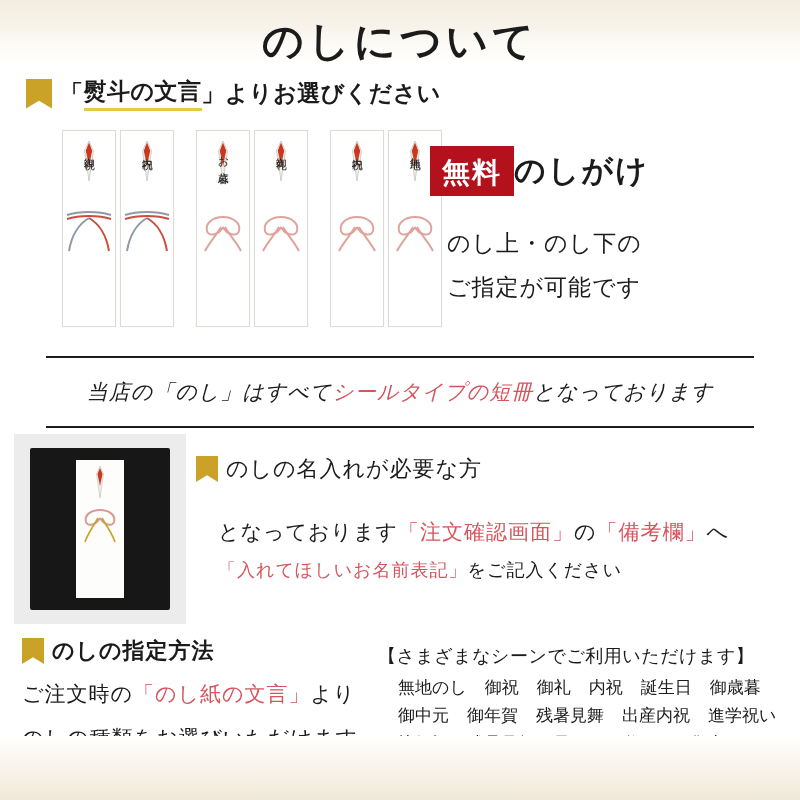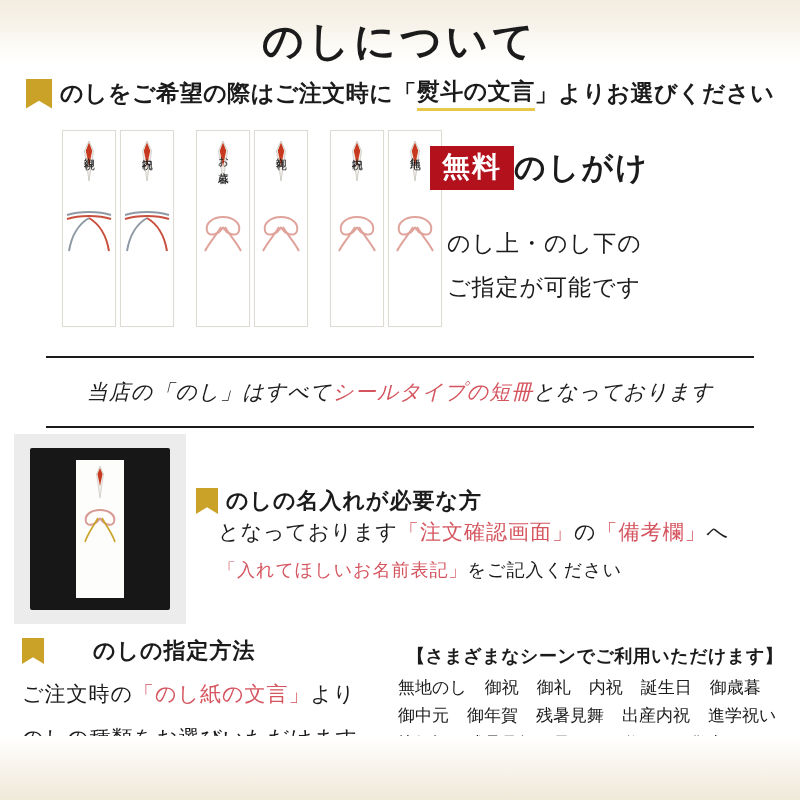--- a/index.html
+++ b/index.html
@@ -95,21 +95,21 @@
 
   
   .freeblock{
     position:absolute;top:146px;left:430px;
     display:flex;align-items:center;
   }
   .badge{
     background:#b3121d;
     color:#ffffff;
     font-size:28px;font-weight:700;
-    padding:7px 12px 9px;
+    padding:13px 12px 9px;
     letter-spacing:2px;
     line-height:1;
   }
   .freeblock .word{
     font-size:31px;font-weight:700;color:#1b1b1b;
     letter-spacing:2px;
   }
   .freetext{
     position:absolute;left:447px;top:222px;
     font-size:23px;color:#1b1b1b;line-height:1.9;
@@ -145,65 +145,64 @@
     width:48px;height:138px;background:#fdfdfb;
   }
   .photo .strip .nm{
     position:absolute;left:50%;top:6px;transform:translateX(-50%);
     width:11px;height:34px;
   }
   .photo .strip .mz{position:absolute;left:0;right:0;top:44px;height:40px;}
 
   
   .sec2head{
-    position:absolute;left:196px;top:486px;
+    position:absolute;left:196px;top:454px;
     display:flex;align-items:center;
-    font-size:22px;font-weight:700;color:#1b1b1b;letter-spacing:1px;
+    font-size:22px;font-weight:400;color:#1b1b1b;letter-spacing:1px;
   }
   .sec2l1{
     position:absolute;left:218px;top:518px;
     font-size:21px;color:#1b1b1b;letter-spacing:1px;
   }
   .sec2l2{
     position:absolute;left:218px;top:558px;
     font-size:18px;color:#1b1b1b;letter-spacing:1px;
   }
   .red{color:#d5555f;}
 
   
   .sec3head{
     position:absolute;left:22px;top:636px;
     display:flex;align-items:center;
-    font-size:22px;font-weight:700;color:#1b1b1b;letter-spacing:1px;gap:41px;
+    font-size:22px;font-weight:700;color:#1b1b1b;letter-spacing:1px;
   }
   .sec3l1{position:absolute;left:22px;top:680px;font-size:21px;color:#1b1b1b;letter-spacing:1px;}
   .sec3l2{position:absolute;left:22px;top:724px;font-size:21px;color:#1b1b1b;letter-spacing:1px;}
 
   
   .sceneshead{
-    position:absolute;left:407px;top:644px;
-    font-size:18px;font-weight:700;color:#1b1b1b;letter-spacing:0.5px;
+    position:absolute;left:378px;top:644px;
+    font-size:18px;font-weight:400;color:#1b1b1b;letter-spacing:0.5px;
   }
   .scenes{
     position:absolute;left:398px;top:674px;
     font-size:17px;color:#1b1b1b;line-height:1.65;
   }
   .scenes .row{display:flex;}
   .scenes .row span{display:inline-block;margin-right:18px;white-space:nowrap;}
 </style>
 </head>
 <body>
 
 <div class="page">
 
   <div class="title">のしについて</div>
 
   <div class="lead">
     <span class="ribbon"></span>
-    <span>のしをご希望の際はご注文時に</span>
     <span>「</span>
     <span class="hl">熨斗の文言</span>
     <span>」</span>
     <span>よりお選びください</span>
   </div>
 
   <div class="cards">
 
     <div class="cardgroup">
       <div class="card">

